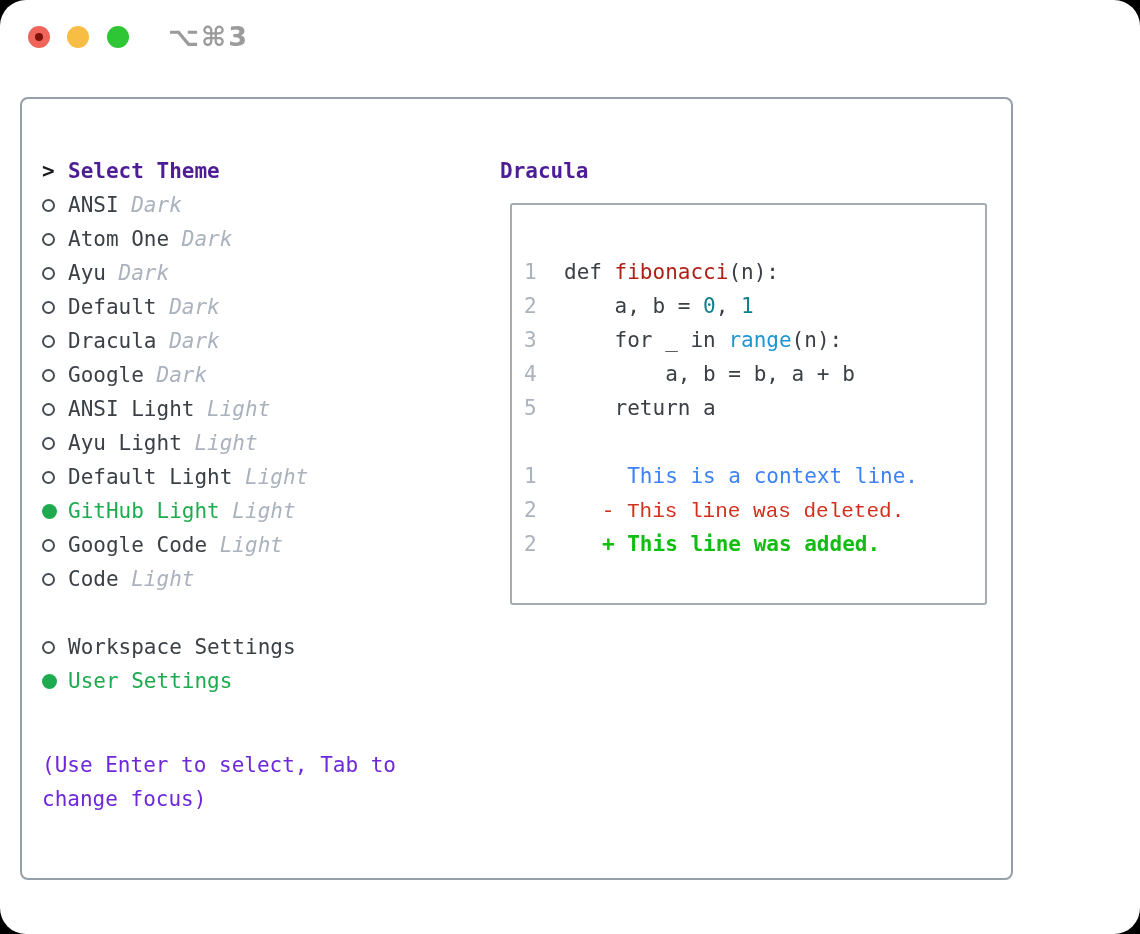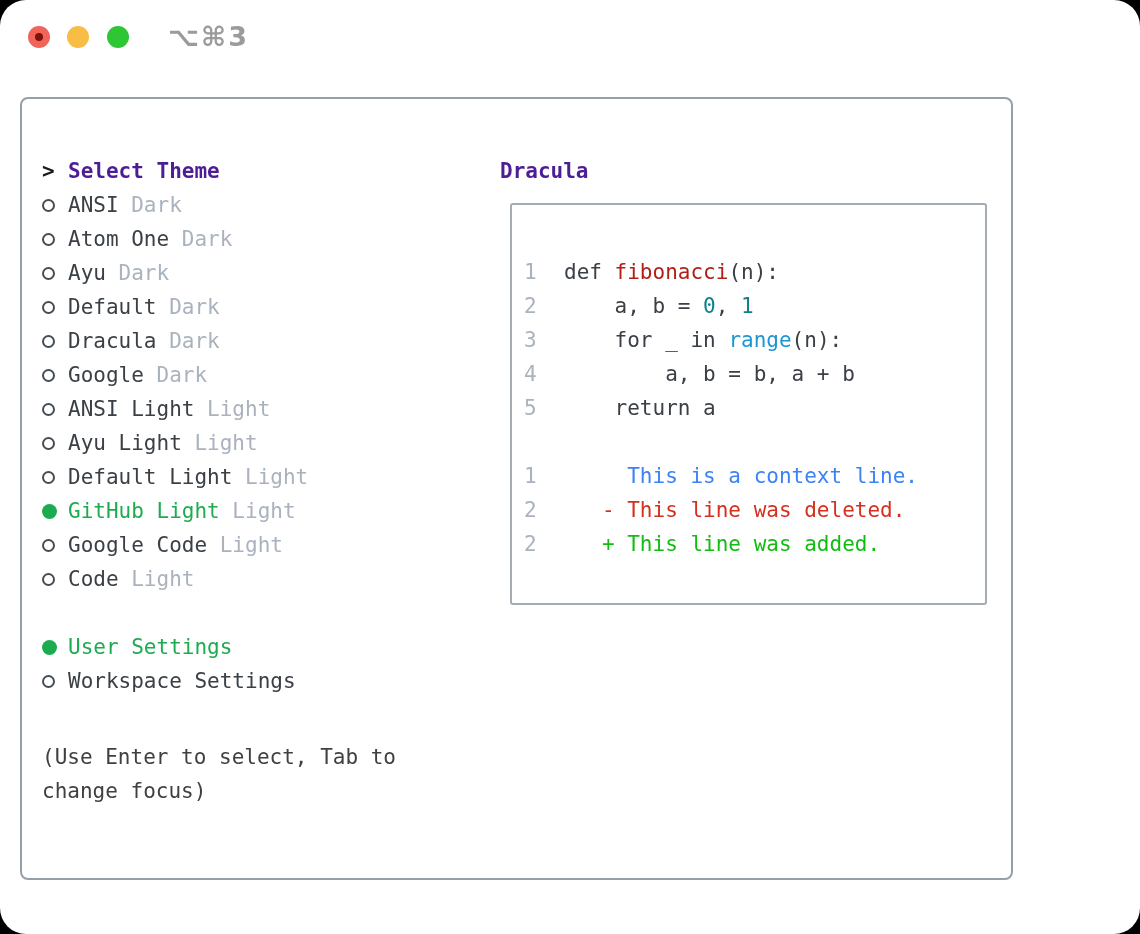--- a/index.html
+++ b/index.html
@@ -30,41 +30,41 @@
   .marker{flex:0 0 26px;width:26px;display:flex;align-items:center;}
   .prefix{color:#17191c;font-weight:700;}
   .hdr{color:#4c1d95;font-weight:700;}
   .radio{
     width:13px;height:13px;box-sizing:border-box;border:2px solid #464d54;
     border-radius:50%;display:inline-block;
   }
   .radio.sel{width:15px;height:15px;border:none;background:#1eab4f;}
   .t-name{color:#3a4046;}
   .t-name.sel{color:#1eab4f;}
-  .t-variant{color:#a9b2bd;}
+  .t-variant{color:#a9b2bd;font-style:italic;}
   .gap{height:34px;}
   .hint{
-    margin-top:8px;color:#404040;width:400px;line-height:34px;white-space:normal;
+    margin-top:16px;color:#6d28d9;width:400px;line-height:34px;white-space:normal;
   }
   
   .preview-hdr{position:absolute;left:478px;top:55px;height:34px;line-height:34px;}
   .preview-box{
     position:absolute;left:488px;top:104px;width:477px;height:402px;
     box-sizing:border-box;border:2px solid #a5acb2;border-radius:3px;
     padding:50px 16px 0 12px;white-space:pre;overflow:hidden;
   }
   .cl{height:34px;line-height:34px;}
   .ln{display:inline-block;width:40px;color:#a9b2bd;}
   .t-plain{color:#3a4046;}
   .t-function{color:#b01f15;}
   .t-number{color:#0f808c;}
   .t-builtin{color:#1e95d3;}
   .t-context{color:#3b82f6;}
-  .t-deleted{color:#d4301e;}
-  .t-added{color:#12bd12;}
+  .t-deleted{color:#d4301e;font-family:Liberation Mono, monospace;}
+  .t-added{color:#12bd12;font-weight:bold;}
 </style>
 </head>
 <body>
 
 <div class="screen">
 
   <div class="titlebar">
     <span class="dot dot-red">
         <span class="inner"></span>
       </span>
@@ -92,22 +92,22 @@
           <div class="row"><span class="marker"><span class="radio"></span></span><span class="t-name">Default Light</span><span class="t-variant"> Light</span></div>
           <div class="row"><span class="marker"><span class="radio sel"></span></span><span class="t-name sel">GitHub Light</span><span class="t-variant"> Light</span></div>
           <div class="row"><span class="marker"><span class="radio"></span></span><span class="t-name">Google Code</span><span class="t-variant"> Light</span></div>
           <div class="row"><span class="marker"><span class="radio"></span></span><span class="t-name">Code</span><span class="t-variant"> Light</span></div>
         </div>
 
       <div class="gap"></div>
 
 
       <div id="apply-list">
+          <div class="row"><span class="marker"><span class="radio"></span></span><span class="t-name">Workspace Settings</span></div>
           <div class="row"><span class="marker"><span class="radio sel"></span></span><span class="t-name sel">User Settings</span></div>
-          <div class="row"><span class="marker"><span class="radio"></span></span><span class="t-name">Workspace Settings</span></div>
         </div>
 
       <div class="gap"></div>
 
       <div class="hint">(Use Enter to select, Tab to change focus)</div>
     </div>
 
     <div class="preview-hdr hdr">Dracula</div>
 
     <div class="preview-box" id="code-block"><div class="cl"><span class="ln">1</span><span class="t-plain">def </span><span class="t-function">fibonacci</span><span class="t-plain">(n):</span></div><div class="cl"><span class="ln">2</span><span class="t-plain">    a, b = </span><span class="t-number">0</span><span class="t-plain">, </span><span class="t-number">1</span></div><div class="cl"><span class="ln">3</span><span class="t-plain">    for _ in </span><span class="t-builtin">range</span><span class="t-plain">(n):</span></div><div class="cl"><span class="ln">4</span><span class="t-plain">        a, b = b, a + b</span></div><div class="cl"><span class="ln">5</span><span class="t-plain">    return a</span></div><div class="cl"><span class="ln"></span></div><div class="cl"><span class="ln">1</span><span class="t-context">     This is a context line.</span></div><div class="cl"><span class="ln">2</span><span class="t-deleted">   - This line was deleted.</span></div><div class="cl"><span class="ln">2</span><span class="t-added">   + This line was added.</span></div></div>

